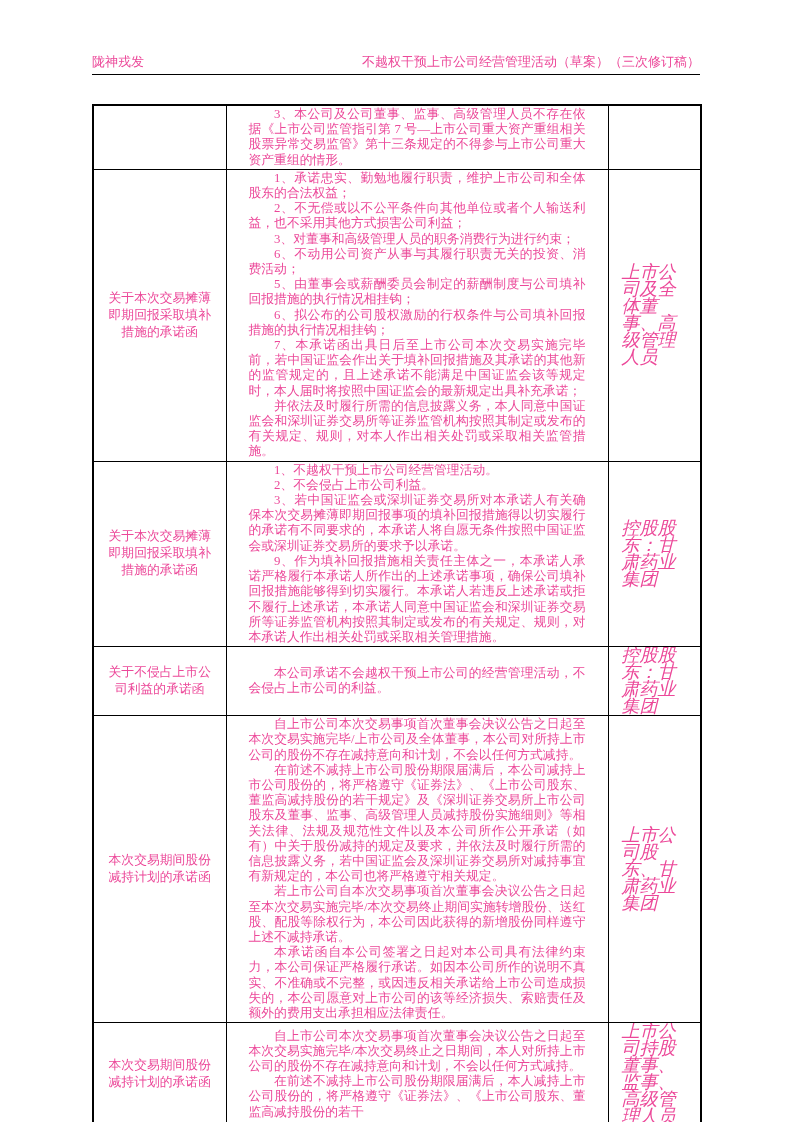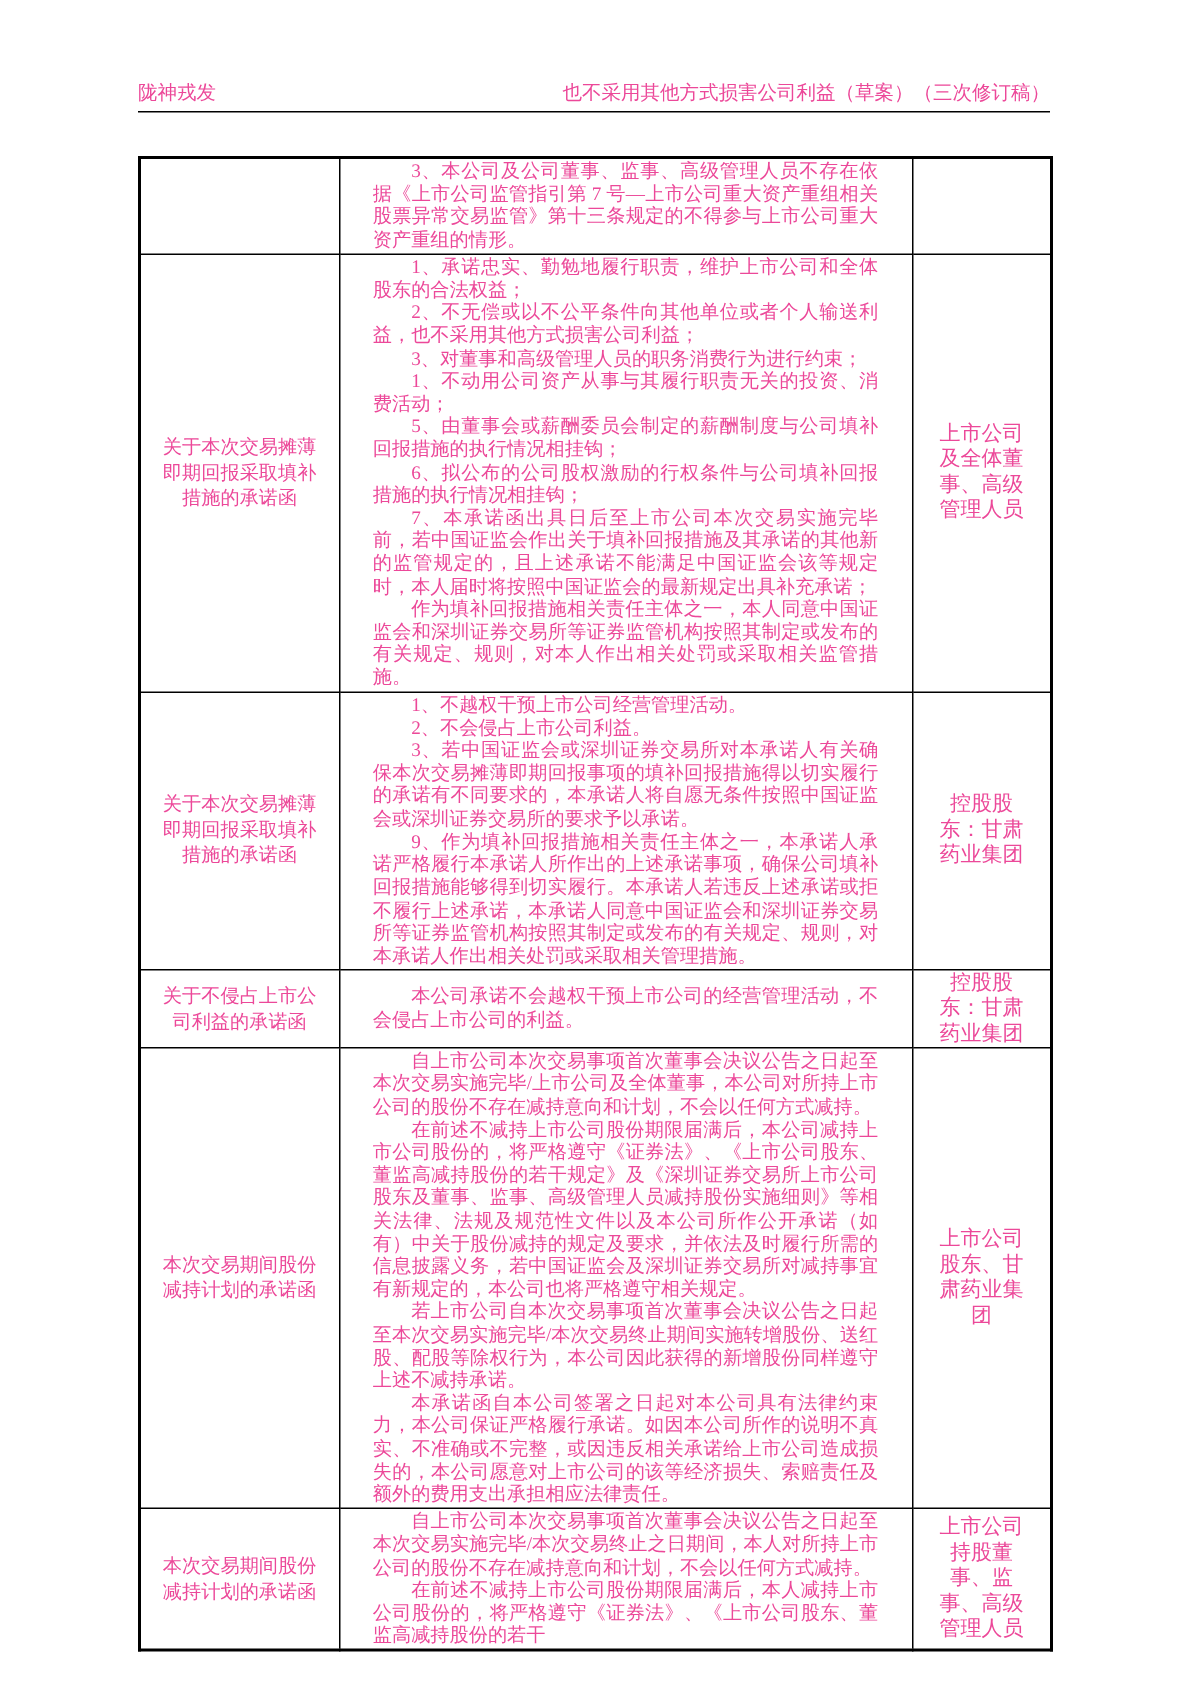--- a/index.html
+++ b/index.html
@@ -46,42 +46,42 @@
     padding: 1px 22px;
   }
   td.content-cell p {
     margin: 0;
     font-size: 12.8px;
     line-height: 15.2px;
     text-indent: 2em;
     text-align: justify;
   }
   td.party-cell {
-    text-align: center;
     vertical-align: middle;
-    font-size: 14px;
+    font-size: 18px;
     line-height: 17px;
     padding: 0 13px;
+    font-style: italic;
   }
   tr.r1 { height: 54px; }
   tr.r2 { height: 258px; }
   tr.r3 { height: 175px; }
   tr.r4 { height: 44px; }
   tr.r5 { height: 44px; }
   tr.r6 { height: 261px; }
   tr.r7 { height: 80px; }
 </style>
 </head>
 <body>
 
 <div class="page">
 
   <div class="header">
     <span>陇神戎发</span>
-    <span>也不采用其他方式损害公司利益（草案）（三次修订稿）</span>
+    <span>不越权干预上市公司经营管理活动（草案）（三次修订稿）</span>
   </div>
 
   <table class="commit-table">
     <colgroup>
       <col style="width:133px">
       <col style="width:382px">
       <col style="width:93px">
     </colgroup>
     <tbody>
       <tr class="r1">
@@ -91,25 +91,25 @@
         </td>
         <td class="party-cell"></td>
       </tr>
 
       <tr class="r2">
         <td class="name-cell">关于本次交易摊薄即期回报采取填补措施的承诺函</td>
         <td class="content-cell">
           <p>1、承诺忠实、勤勉地履行职责，维护上市公司和全体股东的合法权益；</p>
           <p>2、不无偿或以不公平条件向其他单位或者个人输送利益，也不采用其他方式损害公司利益；</p>
           <p>3、对董事和高级管理人员的职务消费行为进行约束；</p>
-          <p>1、不动用公司资产从事与其履行职责无关的投资、消费活动；</p>
+          <p>6、不动用公司资产从事与其履行职责无关的投资、消费活动；</p>
           <p>5、由董事会或薪酬委员会制定的薪酬制度与公司填补回报措施的执行情况相挂钩；</p>
           <p>6、拟公布的公司股权激励的行权条件与公司填补回报措施的执行情况相挂钩；</p>
           <p>7、本承诺函出具日后至上市公司本次交易实施完毕前，若中国证监会作出关于填补回报措施及其承诺的其他新的监管规定的，且上述承诺不能满足中国证监会该等规定时，本人届时将按照中国证监会的最新规定出具补充承诺；</p>
-          <p>作为填补回报措施相关责任主体之一，本人同意中国证监会和深圳证券交易所等证券监管机构按照其制定或发布的有关规定、规则，对本人作出相关处罚或采取相关监管措施。</p>
+          <p>并依法及时履行所需的信息披露义务，本人同意中国证监会和深圳证券交易所等证券监管机构按照其制定或发布的有关规定、规则，对本人作出相关处罚或采取相关监管措施。</p>
         </td>
         <td class="party-cell">上市公司及全体董事、高级管理人员</td>
       </tr>
 
       <tr class="r3">
         <td class="name-cell">关于本次交易摊薄即期回报采取填补措施的承诺函</td>
         <td class="content-cell">
           <p>1、不越权干预上市公司经营管理活动。</p>
           <p>2、不会侵占上市公司利益。</p>
           <p>3、若中国证监会或深圳证券交易所对本承诺人有关确保本次交易摊薄即期回报事项的填补回报措施得以切实履行的承诺有不同要求的，本承诺人将自愿无条件按照中国证监会或深圳证券交易所的要求予以承诺。</p>

